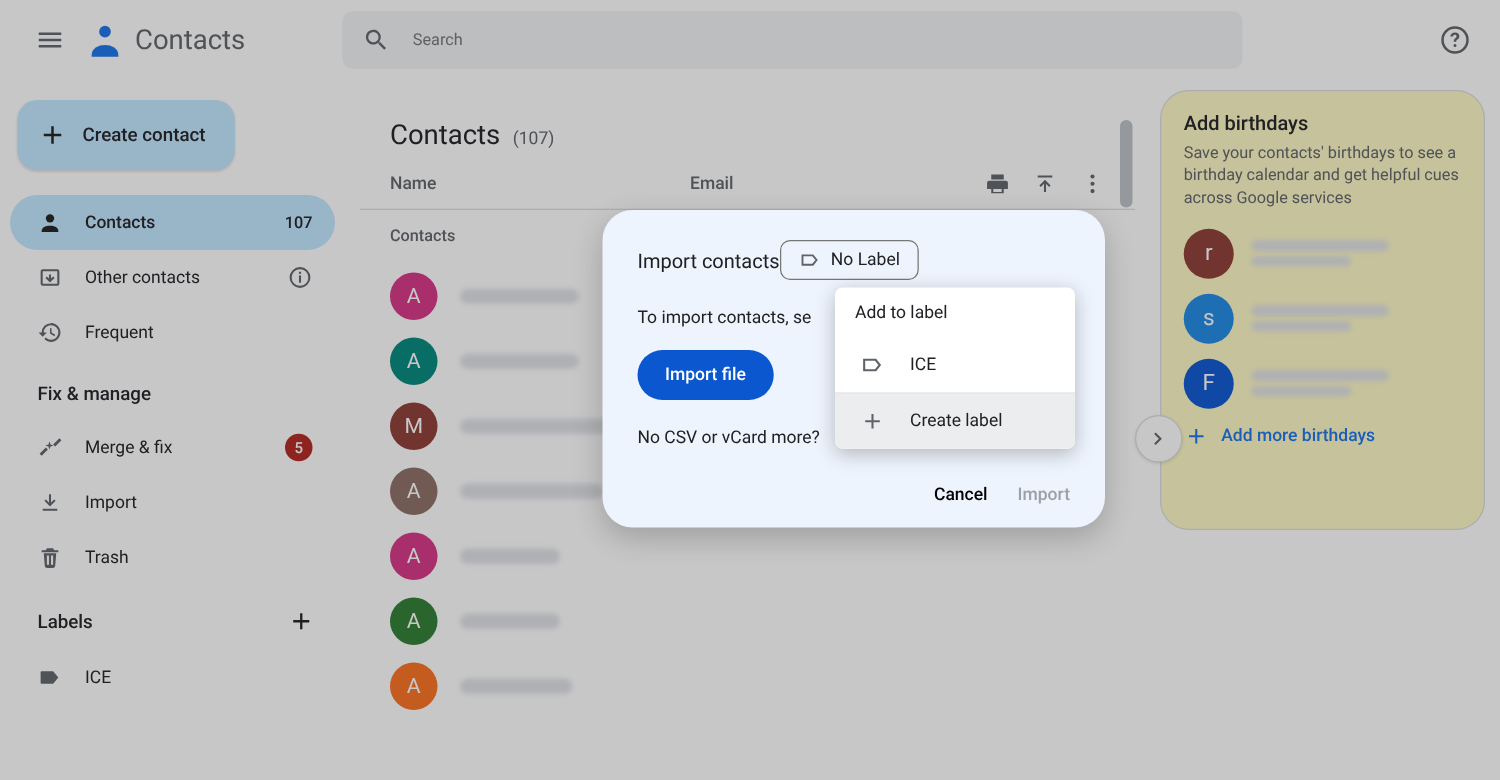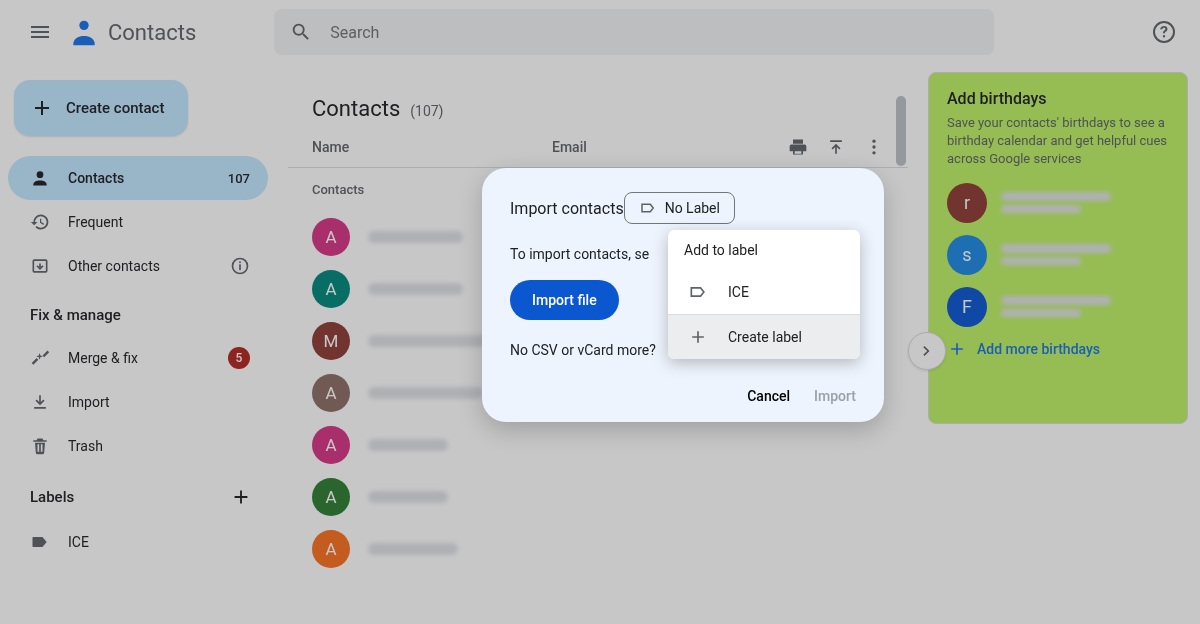--- a/index.html
+++ b/index.html
@@ -16,21 +16,21 @@
   }
   *{box-sizing:border-box;font-family:"Google Sans",Roboto,Arial,sans-serif;}
   html,body{margin:0;padding:0;width:1200px;height:624px;overflow:hidden;background:#fff;color:var(--text);}
   
   
   .header{height:64px;display:flex;align-items:center;padding:0 16px;gap:8px;}
   .menu-btn{width:48px;height:48px;border-radius:50%;display:flex;align-items:center;justify-content:center;cursor:pointer;}
   .logo{display:flex;align-items:center;gap:8px;margin-left:-4px;}
   .logo-title{font-size:22px;color:var(--muted);font-weight:400;}
   .search-box{flex:0 0 720px;margin-left:70px;height:46px;background:#f1f3f4;border-radius:8px;display:flex;align-items:center;padding:0 16px;gap:16px;}
-  .search-input{border:none;background:transparent;font-size:16px;color:var(--muted);outline:none;flex:1;}
+  .search-input{border:none;background:transparent;font-size:13px;color:var(--muted);outline:none;flex:1;}
   .header-right{margin-left:auto;display:flex;align-items:center;gap:8px;}
   .icon-btn{width:40px;height:40px;border-radius:50%;display:flex;align-items:center;justify-content:center;cursor:pointer;}
   
   
   .body-row{display:flex;height:calc(624px - 64px);}
   
   
   .sidebar{width:280px;flex-shrink:0;padding:8px 12px 8px 8px;}
   .create-btn{display:inline-flex;align-items:center;gap:12px;background:var(--sidebar-create);border-radius:16px;height:56px;padding:0 24px 0 16px;margin:8px 0 20px 6px;box-shadow:0 1px 2px rgba(0,0,0,.12);cursor:pointer;}
   .create-btn span{font-size:15px;font-weight:500;}
@@ -51,21 +51,21 @@
   .columns-row{display:flex;align-items:center;padding:0 24px 10px 24px;border-bottom:1px solid var(--border);font-size:14px;color:var(--muted);font-weight:500;}
   .col-name{width:240px;}
   .col-email{flex:1;}
   .row-actions{margin-left:auto;display:flex;gap:18px;align-items:center;}
   .section-label{padding:14px 24px;font-size:13px;color:var(--muted);font-weight:500;}
   .contact-row{display:flex;align-items:center;gap:18px;padding:8px 24px;height:52px;}
   .avatar{width:38px;height:38px;border-radius:50%;display:flex;align-items:center;justify-content:center;color:#fff;font-size:17px;font-weight:400;flex-shrink:0;}
   .placeholder-line{height:12px;border-radius:6px;background:#dfe1e4;filter:blur(2px);}
   
   
-  .side-card{width:260px;border:1px solid var(--border);border-radius:8px;padding:16px 18px;background:#bef264;position:relative;overflow:hidden;height:352px;}
+  .side-card{width:260px;border:1px solid var(--border);border-radius:23px;padding:16px 18px;background:#fef9c3;position:relative;overflow:hidden;height:352px;}
   .side-card h3{margin:0 0 6px 0;font-size:16px;font-weight:500;}
   .side-card p{margin:0 0 14px 0;font-size:13px;color:var(--muted);line-height:1.4;}
   .bd-row{display:flex;align-items:center;gap:14px;margin-bottom:12px;}
   .bd-avatar{width:40px;height:40px;border-radius:50%;display:flex;align-items:center;justify-content:center;color:#fff;font-size:18px;}
   .bd-lines{display:flex;flex-direction:column;gap:4px;}
   .add-more{display:flex;align-items:center;gap:10px;color:var(--google-blue);font-size:14px;font-weight:500;margin-top:12px;cursor:pointer;}
   .next-btn{position:absolute;left:-20px;top:260px;width:38px;height:38px;border-radius:50%;border:1px solid var(--border);background:#fff;display:flex;align-items:center;justify-content:center;cursor:pointer;box-shadow:0 1px 3px rgba(0,0,0,.12);}
   
   
   .scrim{position:absolute;inset:0;background:rgba(32,33,36,0.25);}
@@ -136,36 +136,36 @@
     <div class="nav-item active">
       <svg width="20" height="20" viewBox="0 0 24 24">
           <circle cx="12" cy="8" r="4" fill="#1f1f1f"></circle>
           <path fill="#1f1f1f" d="M4 20c0-3.3 3.6-5 8-5s8 1.7 8 5v1H4z"></path>
         </svg>
       <span>Contacts</span>
       <span class="count">107</span>
     </div>
     <div class="nav-item">
       <svg width="20" height="20" viewBox="0 0 24 24">
-          <path fill="#5f6368" d="M13 3a9 9 0 00-9 9H1l4 4 4-4H6a7 7 0 117 7 7 7 0 01-5-2.1l-1.4 1.4A9 9 0 1013 3zm-1 5v5l4.2 2.5.8-1.3-3.5-2.1V8z"></path>
-        </svg>
-      <span>Frequent</span>
-    </div>
-    <div class="nav-item">
-      <svg width="20" height="20" viewBox="0 0 24 24">
           <path fill="#5f6368" d="M5 4h14a2 2 0 012 2v12a2 2 0 01-2 2H5a2 2 0 01-2-2V6a2 2 0 012-2zm0 2v12h14V6H5zm6 3h2v4l2-2 1.4 1.4L12 16.8l-4.4-4.4L9 11l2 2V9z"></path>
         </svg>
       <span>Other contacts</span>
       <span class="info-right">
           <svg width="20" height="20" viewBox="0 0 24 24">
             <circle cx="12" cy="12" r="9" fill="none" stroke="#5f6368" stroke-width="2"></circle>
             <rect x="11" y="10" width="2" height="7" fill="#5f6368"></rect>
             <rect x="11" y="6.5" width="2" height="2" fill="#5f6368"></rect>
           </svg>
         </span>
+    </div>
+    <div class="nav-item">
+      <svg width="20" height="20" viewBox="0 0 24 24">
+          <path fill="#5f6368" d="M13 3a9 9 0 00-9 9H1l4 4 4-4H6a7 7 0 117 7 7 7 0 01-5-2.1l-1.4 1.4A9 9 0 1013 3zm-1 5v5l4.2 2.5.8-1.3-3.5-2.1V8z"></path>
+        </svg>
+      <span>Frequent</span>
     </div>
 
     <div class="nav-section">
       <span>Fix &amp; manage</span>
     </div>
     <div class="nav-item">
       <svg width="20" height="20" viewBox="0 0 24 24">
           <path fill="#5f6368" d="M21 3l-6 6 2 2 6-6-2-2zM4 20l6-6-2-2-6 6 2 2zm7.5-14l1 3 3 1-3 1-1 3-1-3-3-1 3-1 1-3z"></path>
         </svg>
       <span>Merge &amp; fix</span>

